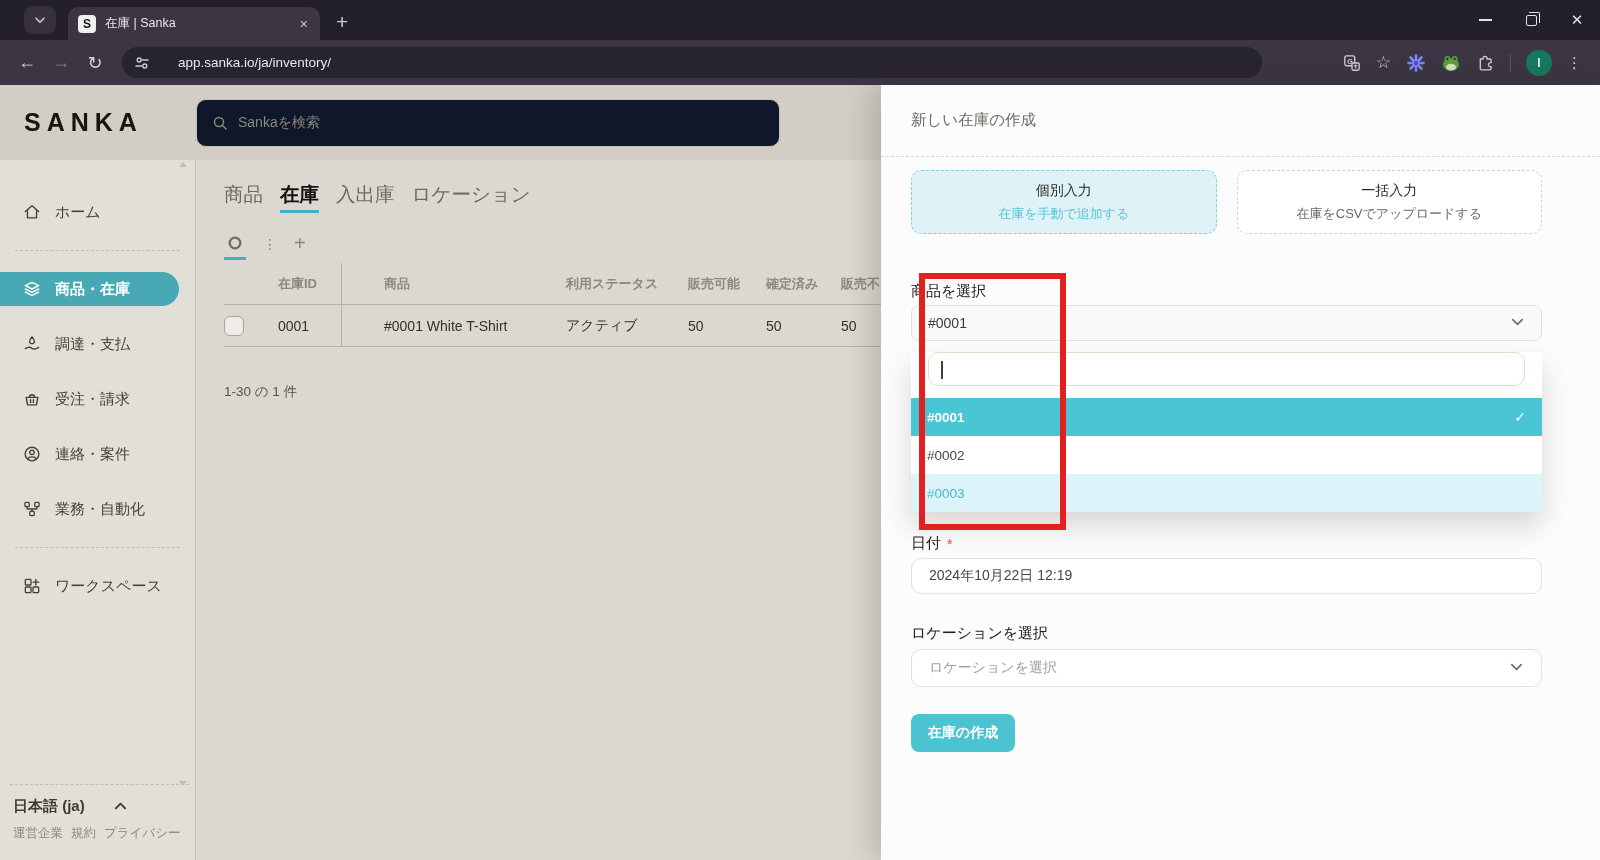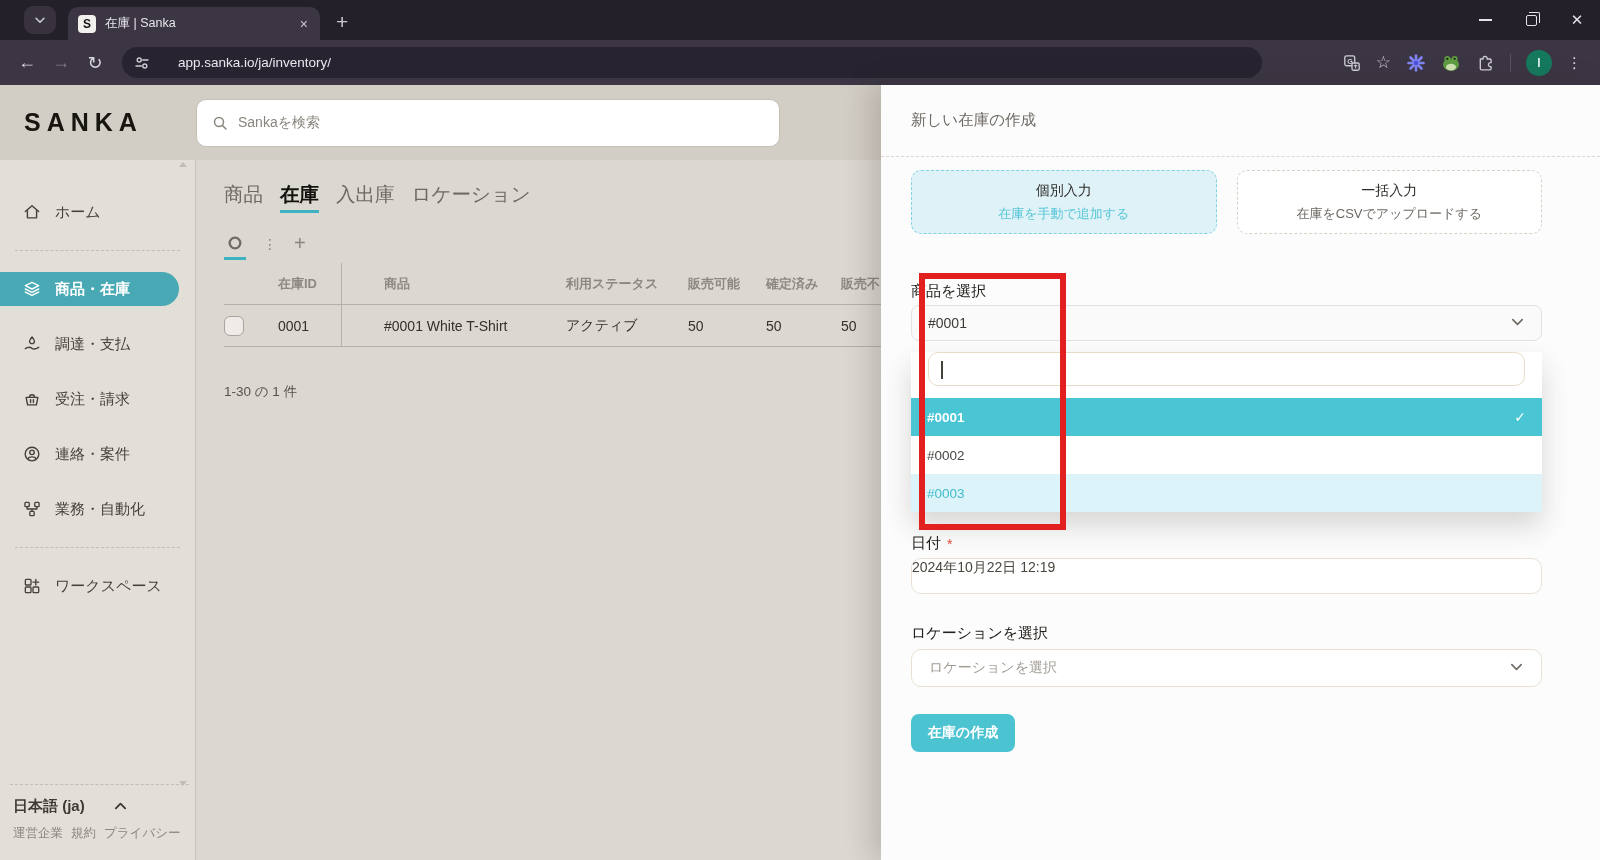--- a/index.html
+++ b/index.html
@@ -30,21 +30,21 @@
   .tbicon{display:flex;align-items:center;justify-content:center}
   .tb-sep{width:1px;height:18px;background:#58525f}
   .avatar{width:26px;height:26px;border-radius:50%;background:#15795d;color:#e2ece7;font-size:12px;font-weight:bold;display:flex;align-items:center;justify-content:center}
   .kebab{color:#d9d5de;font-size:15px;letter-spacing:0}
 
   
   #app{position:absolute;top:85px;left:0;right:0;bottom:0;display:flex}
   #left{width:881px;display:flex;flex-direction:column;min-width:0}
   #topstrip{height:75px;background:#d2cdc5;display:flex;align-items:center;flex:none}
   .logo{width:196px;padding-left:24px;font-size:25px;font-weight:800;letter-spacing:6px;color:#17150f;white-space:nowrap}
-  #searchbar{width:584px;height:48px;background:#ffffff;border:1px solid #c5c0b7;border-radius:10px;display:flex;align-items:center;padding:0 15px;gap:10px}
+  #searchbar{width:584px;height:48px;background:#0f172a;border:1px solid #c5c0b7;border-radius:10px;display:flex;align-items:center;padding:0 15px;gap:10px}
   #searchbar .ph{color:#8a857d;font-size:14px}
 
   #belt{flex:1;display:flex;min-height:0}
   #sidebar{width:196px;background:#e2dfd9;border-right:1px solid #c9c4bc;position:relative;padding-top:14px;flex:none}
   .nav-item{height:34px;display:flex;align-items:center;gap:13px;padding-left:22px;color:#45413a;font-size:15px;margin:21px 0;position:relative}
   .nav-item svg{flex:none}
   .nav-item.active{background:#48a9b4;color:#fff;font-weight:bold;border-radius:0 18px 18px 0;width:179px}
   .nav-divider{border-top:1px dashed #c2bcb2;margin:10px 15px}
   .scroll-tri{position:absolute;right:8px;width:0;height:0;border-left:4px solid transparent;border-right:4px solid transparent}
   .tri-up{top:2px;border-bottom:5px solid #c2bdb4}
@@ -97,21 +97,21 @@
   .selectbox .chev{margin-left:auto}
   #dropdown{background:#fff;border-radius:0 0 8px 8px;box-shadow:0 14px 28px rgba(50,45,40,.18);padding-bottom:0}
   #dd-search{margin:11px 17px 12px 17px;height:34px;border:1px solid #e8dcc8;border-radius:10px;background:#fff;position:relative}
   .caret{position:absolute;left:12px;top:8px;width:1.5px;height:18px;background:#44403a}
   .option{height:38px;display:flex;align-items:center;padding:0 16px;font-size:13.5px;color:#4b4742}
   .option.selected{background:#49c5d4;color:#fff;font-weight:bold}
   .option.selected .check{margin-left:auto;color:#fff;font-size:14px}
   .option.hovered{background:#dbf3f9;color:#43bccc}
 
   #date-label{margin-top:22px;display:flex;align-items:center}
-  .inputbox{height:36px;border:1px solid #e8e0d4;border-radius:10px;background:#fff;display:flex;padding:0 0;font-size:14px;color:#4b463f;margin-top:5px}
+  .inputbox{height:36px;border:1px solid #e8e0d4;border-radius:10px;background:#fff;display:flex;align-items:center;padding:0 17px;font-size:14px;color:#4b463f;margin-top:5px}
   #location-label{margin-top:30px}
   #location-select{height:38px;border:1px solid #e8e0d4;border-radius:10px;background:#fff;display:flex;align-items:center;padding:0 17px;font-size:14px;color:#a39d94;margin-top:6px}
   #location-select .chev{margin-left:auto}
   #submit-btn{margin-top:27px;width:104px;height:38px;background:#4cc3d1;border-radius:8px;color:#fff;font-size:14px;font-weight:bold;display:flex;align-items:center;justify-content:center}
 
   
   #annotation{position:absolute;left:919px;top:273px;width:147px;height:257px;border:6px solid #e2201f;z-index:60;pointer-events:none}
 </style>
 </head>
 <body>

